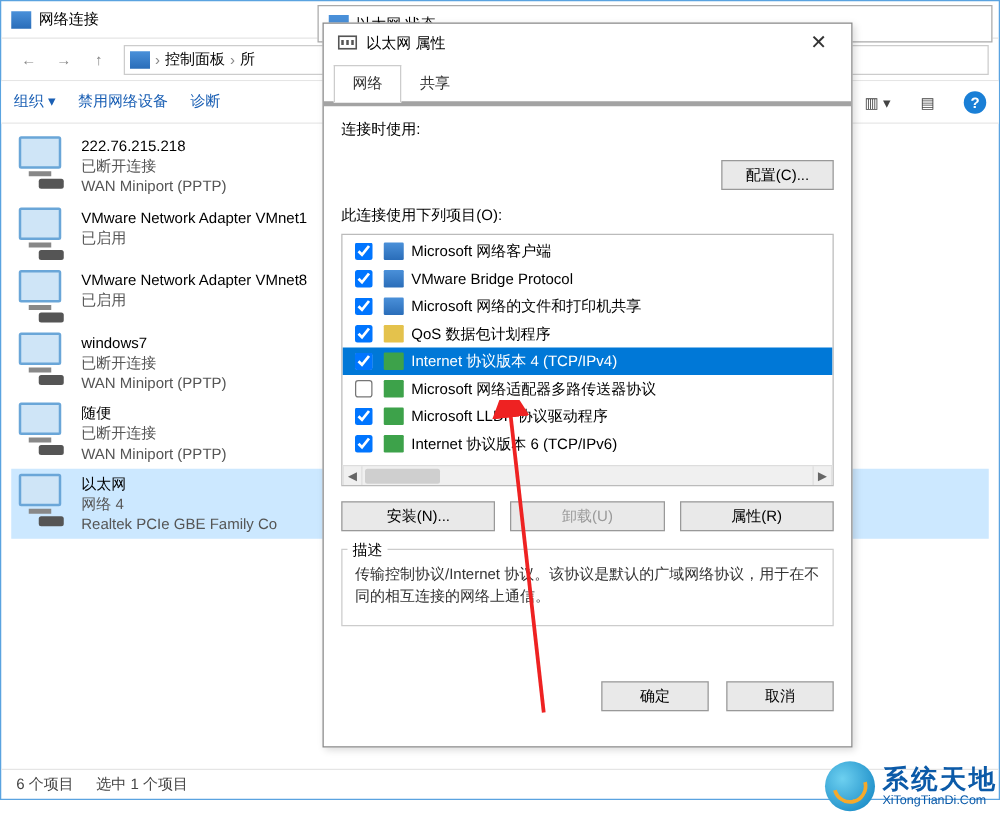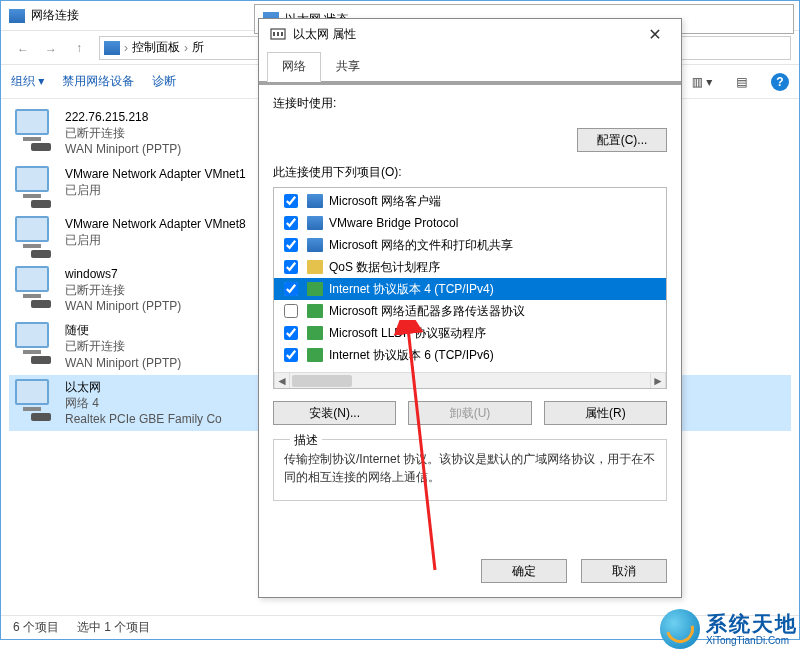--- a/index.html
+++ b/index.html
@@ -72,24 +72,24 @@
 .proto-ico.net { background:linear-gradient(#4a90d9,#2a6db9); }
 .proto-ico.yellow { background:#e4c24c; }
 .hscroll { position:absolute; bottom:0; left:0; right:0; height:16px; background:#f0f0f0; border-top:1px solid #ddd; display:flex; align-items:center; }
 .hscroll .arrow { width:16px; height:16px; display:flex; align-items:center; justify-content:center; color:#666; border-left:1px solid #ddd; border-right:1px solid #ddd; }
 .hscroll .thumb { width:60px; height:12px; background:#cfcfcf; margin-left:2px; border-radius:2px; }
 
 .btn-row3 { display:flex; gap:12px; margin:12px 0 10px; }
 .btn-row3 .btn { flex:1; }
 
 .desc-group { border:1px solid #ccc; padding:10px 10px 14px; position:relative; margin-top:4px; }
-.desc-group .legend { position:absolute; top:-8px; left:16px; background:#fff; padding:0 4px; }
+.desc-group .legend { position:absolute; top:-8px; left:4px; background:#fff; padding:0 4px; }
 .desc-text { line-height:1.5; color:#333; }
 
-.dlg-footer { display:flex; justify-content:flex-end; gap:14px; padding:10px 14px 14px; }
+.dlg-footer { display:flex; justify-content:flex-end; gap:14px; padding:10px 14px 28px; }
 .dlg-footer .btn { min-width:86px; }
 
 
 .arrow-anno { position:absolute; left:380px; top:320px; pointer-events:none; }
 
 
 .watermark { position:absolute; right:8px; bottom:14px; display:flex; align-items:center; gap:6px; }
 .watermark .globe { width:40px; height:40px; border-radius:50%; background: radial-gradient(circle at 35% 35%, #6dd0f0, #0b7fbf); position:relative; }
 .watermark .ring { position:absolute; inset:6px; border:3px solid #f6a92a; border-left-color:transparent; border-top-color:transparent; border-radius:50%; transform:rotate(30deg); }
 .watermark .txt { display:flex; flex-direction:column; line-height:1.1; }

